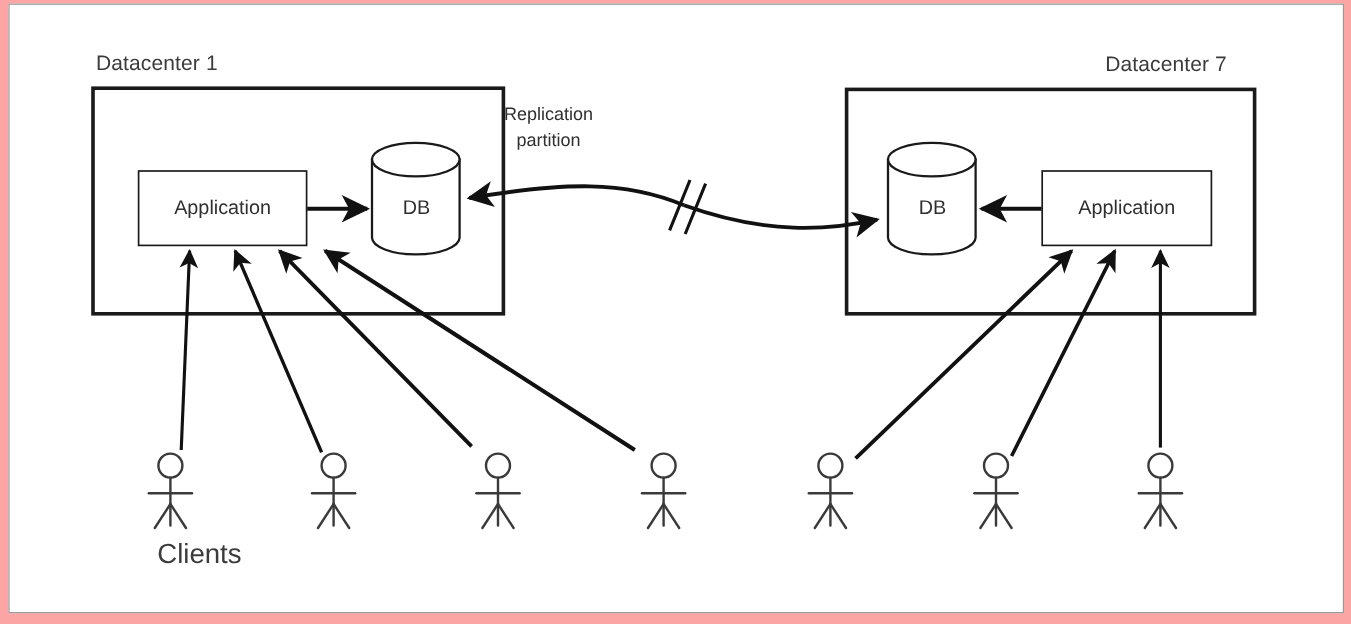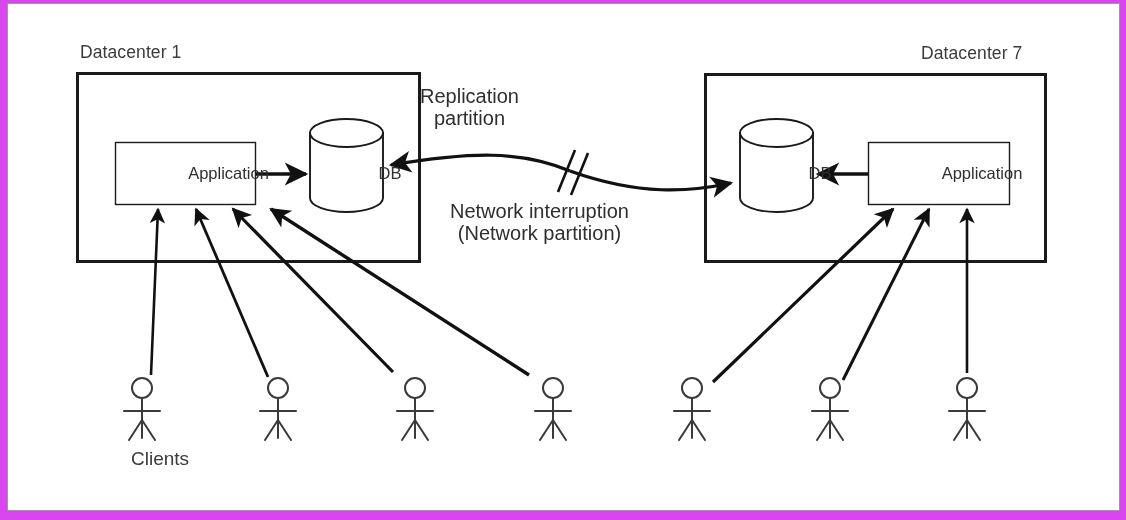--- a/index.html
+++ b/index.html
@@ -4,21 +4,21 @@
 <style>
   html, body {
     margin: 0;
     padding: 0;
     background: #ffffff;
   }
   #stage {
     position: relative;
     width: 1126px;
     height: 520px;
-    background: #d946ef;
+    background: #fca5a5;
     font-family: "Liberation Sans", sans-serif;
     overflow: hidden;
   }
   #frame {
     position: absolute;
     left: 7px;
     top: 3px;
     width: 1113px;
     height: 508px;
     border: 1px solid #9a9a9a;
@@ -42,37 +42,36 @@
     letter-spacing: 0.1px;
   }
   #dc1-title { left: 80px; top: 42px; }
   #dc2-title { left: 921px; top: 43px; }
   .box-label {
     position: absolute;
     font-size: 16.5px;
     color: #2f2f2f;
     white-space: nowrap;
     text-align: center;
-    padding-left: 43px;
   }
   .curve-label {
     position: absolute;
-    font-size: 20px;
+    font-size: 15px;
     color: #2f2f2f;
     white-space: nowrap;
     line-height: 22px;
     text-align: center;
   }
   #repl-label { left: 420px; top: 85px; }
   #interrupt-label { left: 450px; top: 200px; }
   #clients-label {
     position: absolute;
     left: 131px;
     top: 448px;
-    font-size: 19px;
+    font-size: 23px;
     color: #3b3b3b;
     white-space: nowrap;
   }
 </style>
 </head>
 <body>
 
 <div id="stage">
 
   <div id="frame"></div>
@@ -197,20 +196,16 @@
 
   <div class="box-label" style="left:740px; top:164px; width:74px;">DB</div>
 
   <div class="box-label" style="left:868px; top:164px; width:142px;">Application</div>
 
   <div class="curve-label" id="repl-label">
     <div>Replication</div>
     <div>partition</div>
   </div>
 
-  <div class="curve-label" id="interrupt-label">
-    <div>Network interruption</div>
-    <div>(Network partition)</div>
-  </div>
 
   <div id="clients-label">Clients</div>
 
 </div>
 
 </body></html>

